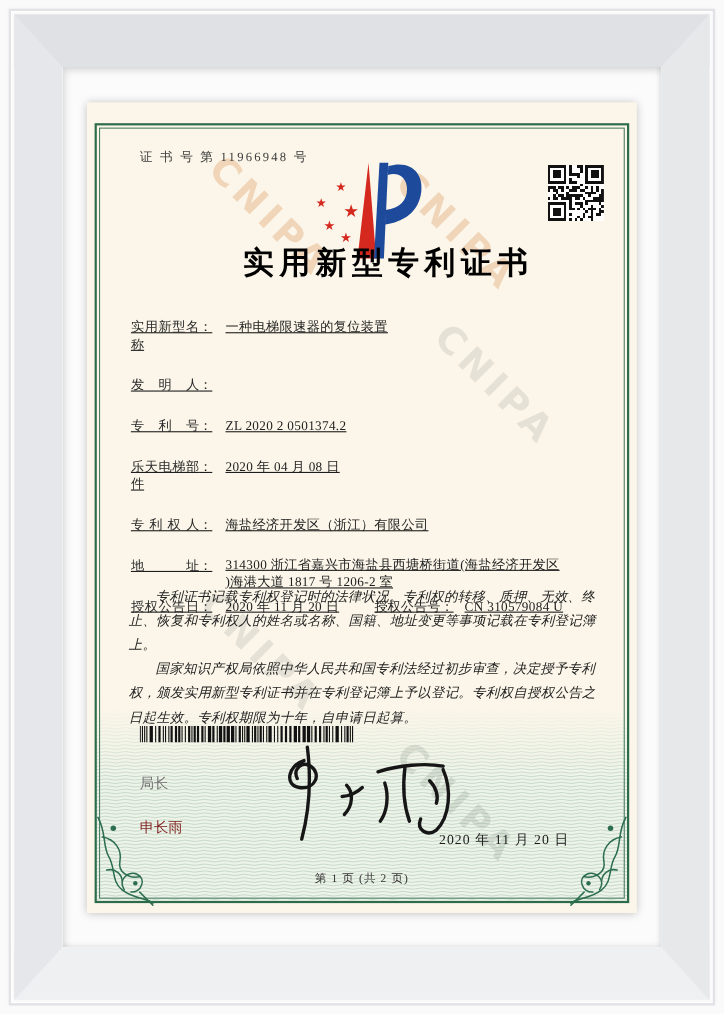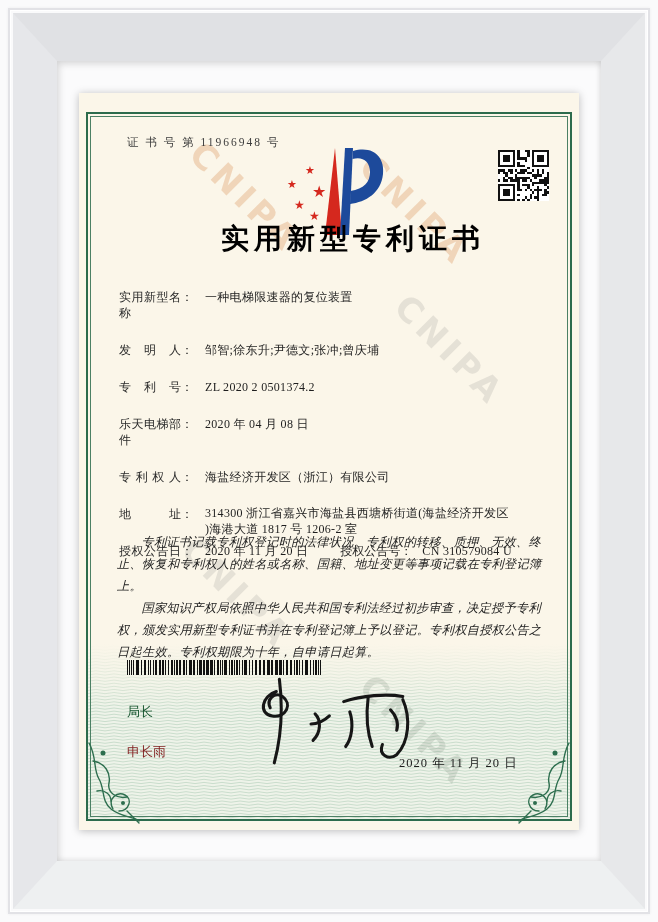--- a/index.html
+++ b/index.html
@@ -44,36 +44,36 @@
   .cert-no{position:absolute;left:48px;top:42px;z-index:4;
     font-size:11.5px;letter-spacing:2px;color:#3c3c3c;}
   .logo{position:absolute;left:200px;top:50px;width:106px;height:95px;z-index:4;}
   .qr{position:absolute;left:419px;top:57px;width:51px;height:51px;z-index:4;}
   .qr svg{width:51px;height:51px;shape-rendering:crispEdges;}
   .title{position:absolute;left:0;right:0;top:127px;z-index:4;
     text-align:center;font-size:28px;font-weight:bold;letter-spacing:5px;color:#000000;padding-left:48px;}
   
   .fields{position:absolute;left:40px;right:30px;top:196px;z-index:4;
     font-size:12px;color:#1e1e1e;}
-  .frow{display:flex;align-items:flex-start;line-height:16px;margin-bottom:21px;}
+  .frow{display:flex;align-items:flex-start;line-height:16px;margin-bottom:21px;text-decoration:underline;}
   .flabel{display:inline-block;width:62px;text-align:justify;text-align-last:justify;
     color:#2a2a2a;flex:0 0 62px;}
   .fcolon{flex:0 0 auto;margin:0 2px 0 0;}
   .fvalue{margin-left:10px;letter-spacing:.3px;}
   .frow.addr{margin-bottom:6px;}
   .frow.addr .fvalue{white-space:pre-line;line-height:15.5px;}
   .frow.grantrow .pair2{margin-left:32px;display:flex;align-items:center;}
   
   .paras{position:absolute;left:38px;right:36px;top:438px;z-index:4;
     font-size:12.2px;line-height:22px;color:#222;font-style:italic;letter-spacing:.3px;}
   .paras p{margin:0;text-indent:2em;}
   
   .barcode{position:absolute;left:48px;top:567px;width:198px;height:15px;z-index:4;}
   .director-title{position:absolute;left:48px;top:610px;z-index:4;
-    font-family:Liberation Sans, sans-serif;font-size:13px;color:#14532d;}
+    font-family:Liberation Sans, sans-serif;font-size:13px;color:#737373;}
   .director-name{position:absolute;left:48px;top:650px;z-index:4;
     font-family:Liberation Serif, serif;font-size:13px;color:#7f1d1d;}
   .signature{position:absolute;left:162px;top:576px;width:190px;height:102px;z-index:4;}
   .issue-date{position:absolute;left:320px;top:662px;z-index:4;font-size:12.5px;color:#1c1c1c;letter-spacing:1px;}
   .page-footer{position:absolute;left:0;right:0;top:699px;z-index:4;
     text-align:center;font-size:10.5px;letter-spacing:1px;color:#333;}
 </style>
 </head>
 <body>
 
@@ -332,21 +332,20 @@
 
   <div class="fields">
     <div class="frow">
       <span class="flabel">实用新型名称</span>
         <span class="fcolon">：</span>
       <span class="fvalue">一种电梯限速器的复位装置</span>
     </div>
     <div class="frow">
       <span class="flabel">发明人</span>
         <span class="fcolon">：</span>
-      <span class="fvalue">邹智;徐东升;尹德文;张冲;曾庆埔</span>
     </div>
     <div class="frow">
       <span class="flabel">专利号</span>
         <span class="fcolon">：</span>
       <span class="fvalue">ZL 2020 2 0501374.2</span>
     </div>
     <div class="frow">
       <span class="flabel">乐天电梯部件</span>
         <span class="fcolon">：</span>
       <span class="fvalue">2020 年 04 月 08 日</span>
@@ -455,14 +454,15 @@
       <path d="M68 54 C74 54 82 50 86 46"></path>
       <path d="M100 32 C118 26 142 24 158 27"></path>
       <path d="M124 28 C122 44 123 62 128 76"></path>
       <path d="M106 42 C110 54 108 68 102 76"></path>
       <path d="M146 40 C152 46 154 54 152 60"></path>
       <path d="M158 30 C166 48 164 72 152 84 C144 90 134 84 138 74"></path>
     </g>
   </svg>
 
   <div class="issue-date">2020 年 11 月 20 日</div>
+  <div class="page-footer">第 1 页 (共 2 页)</div>
 
 </div>
 
 </body></html>

